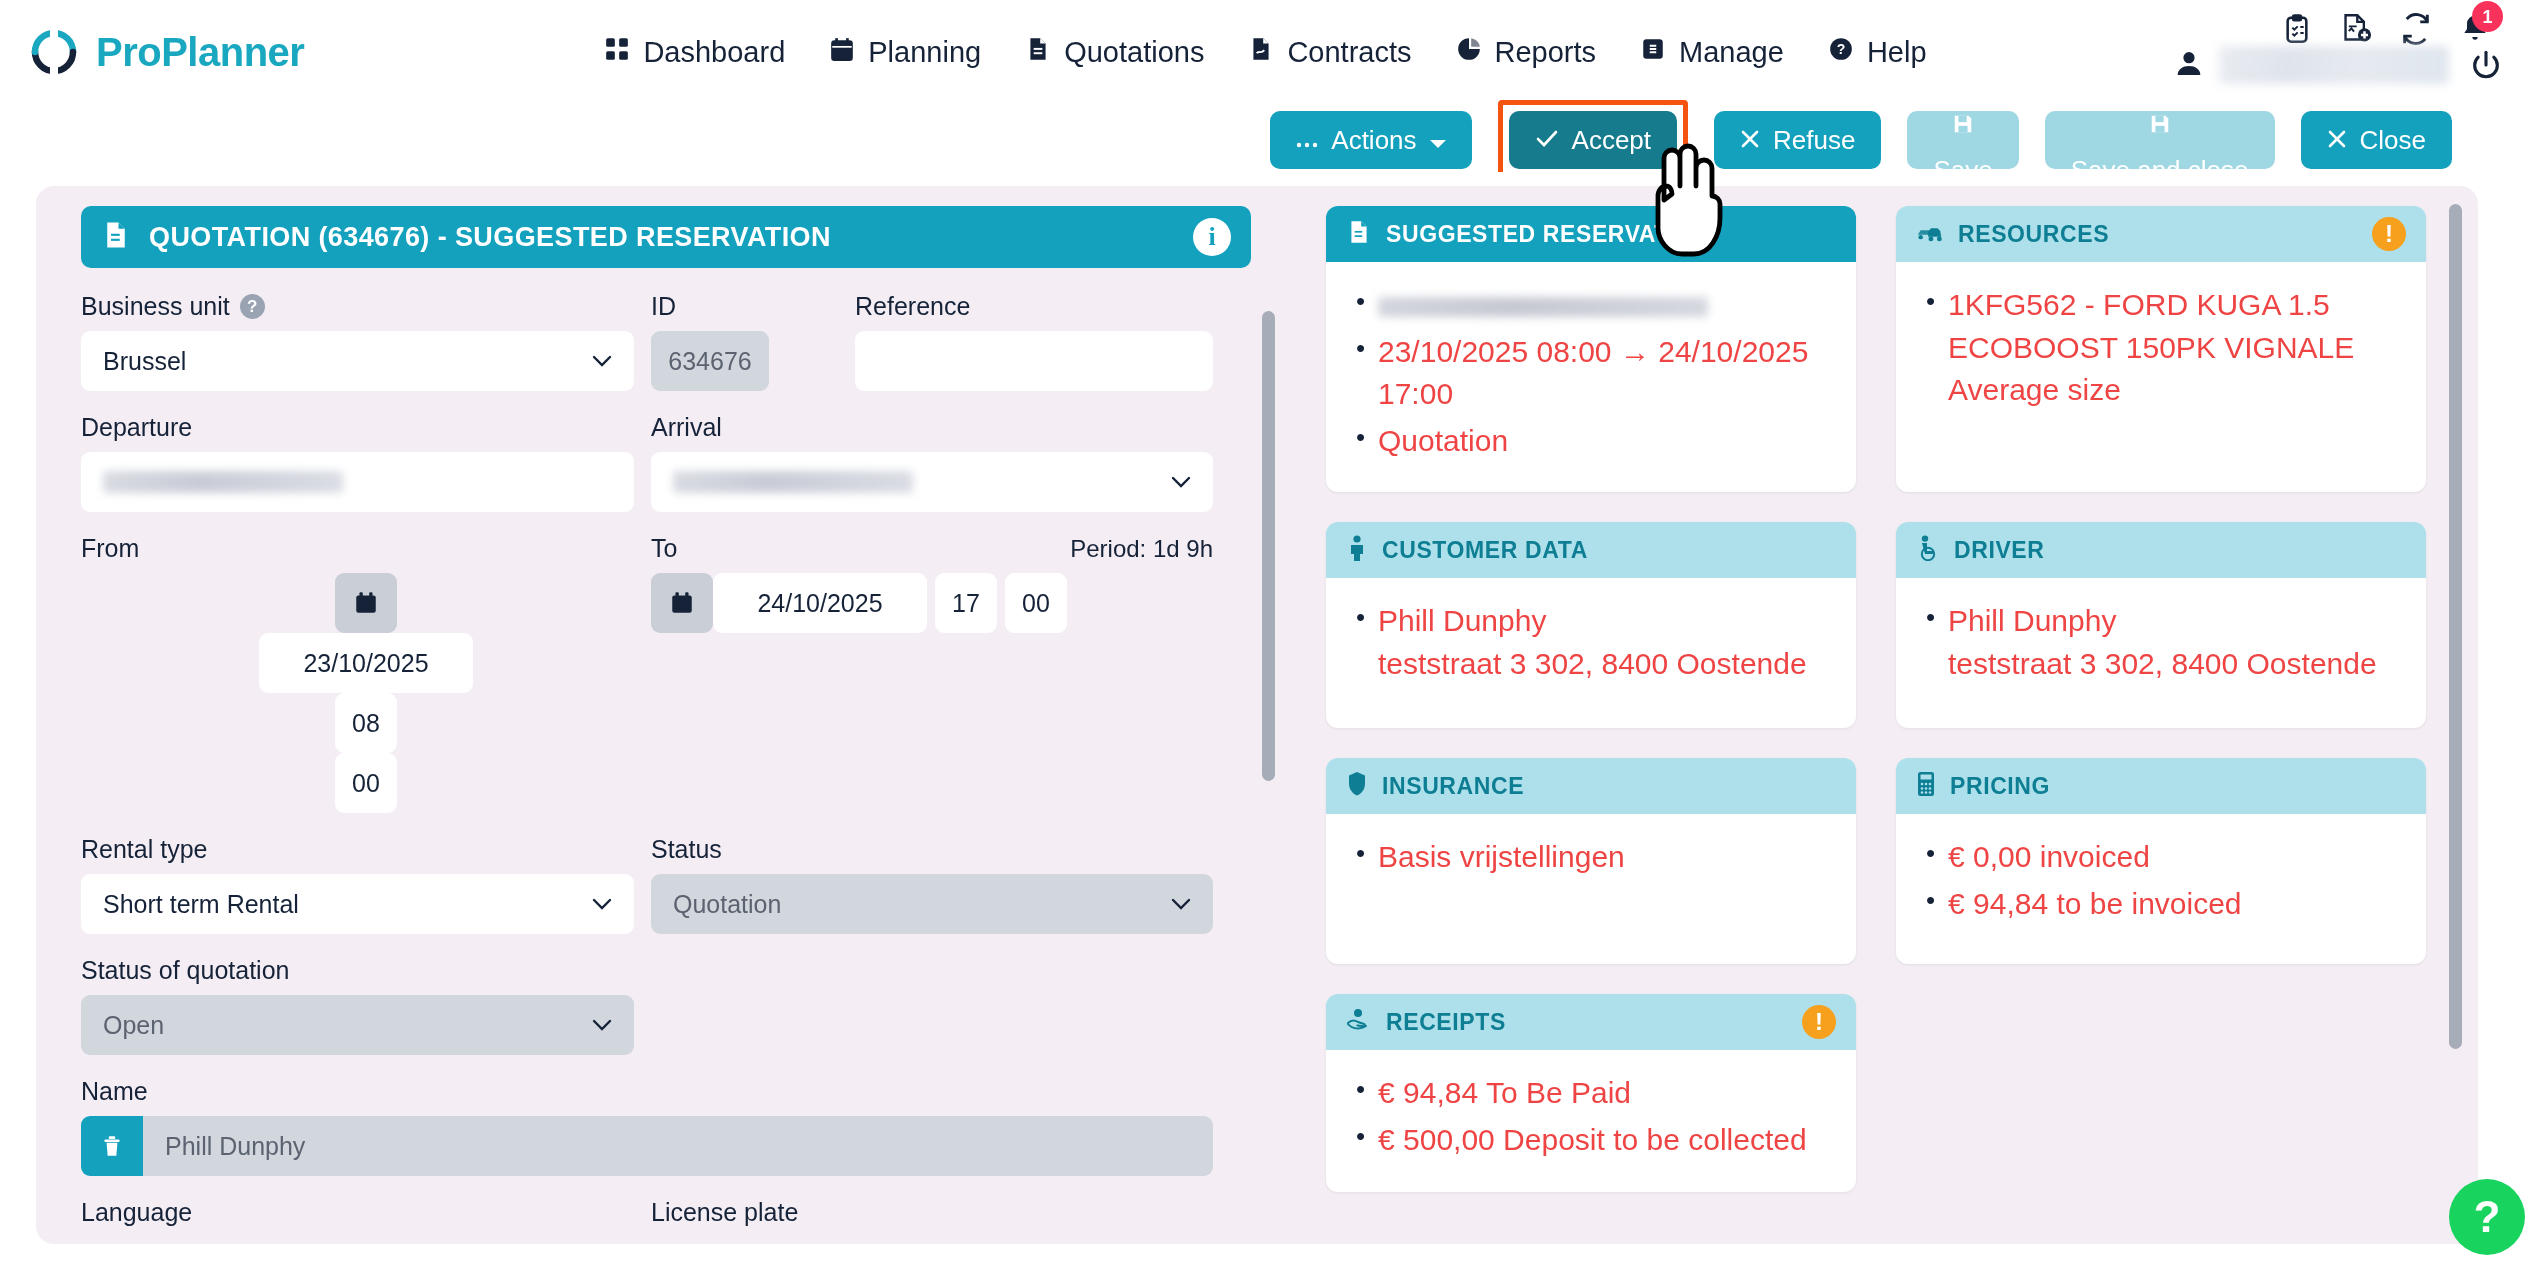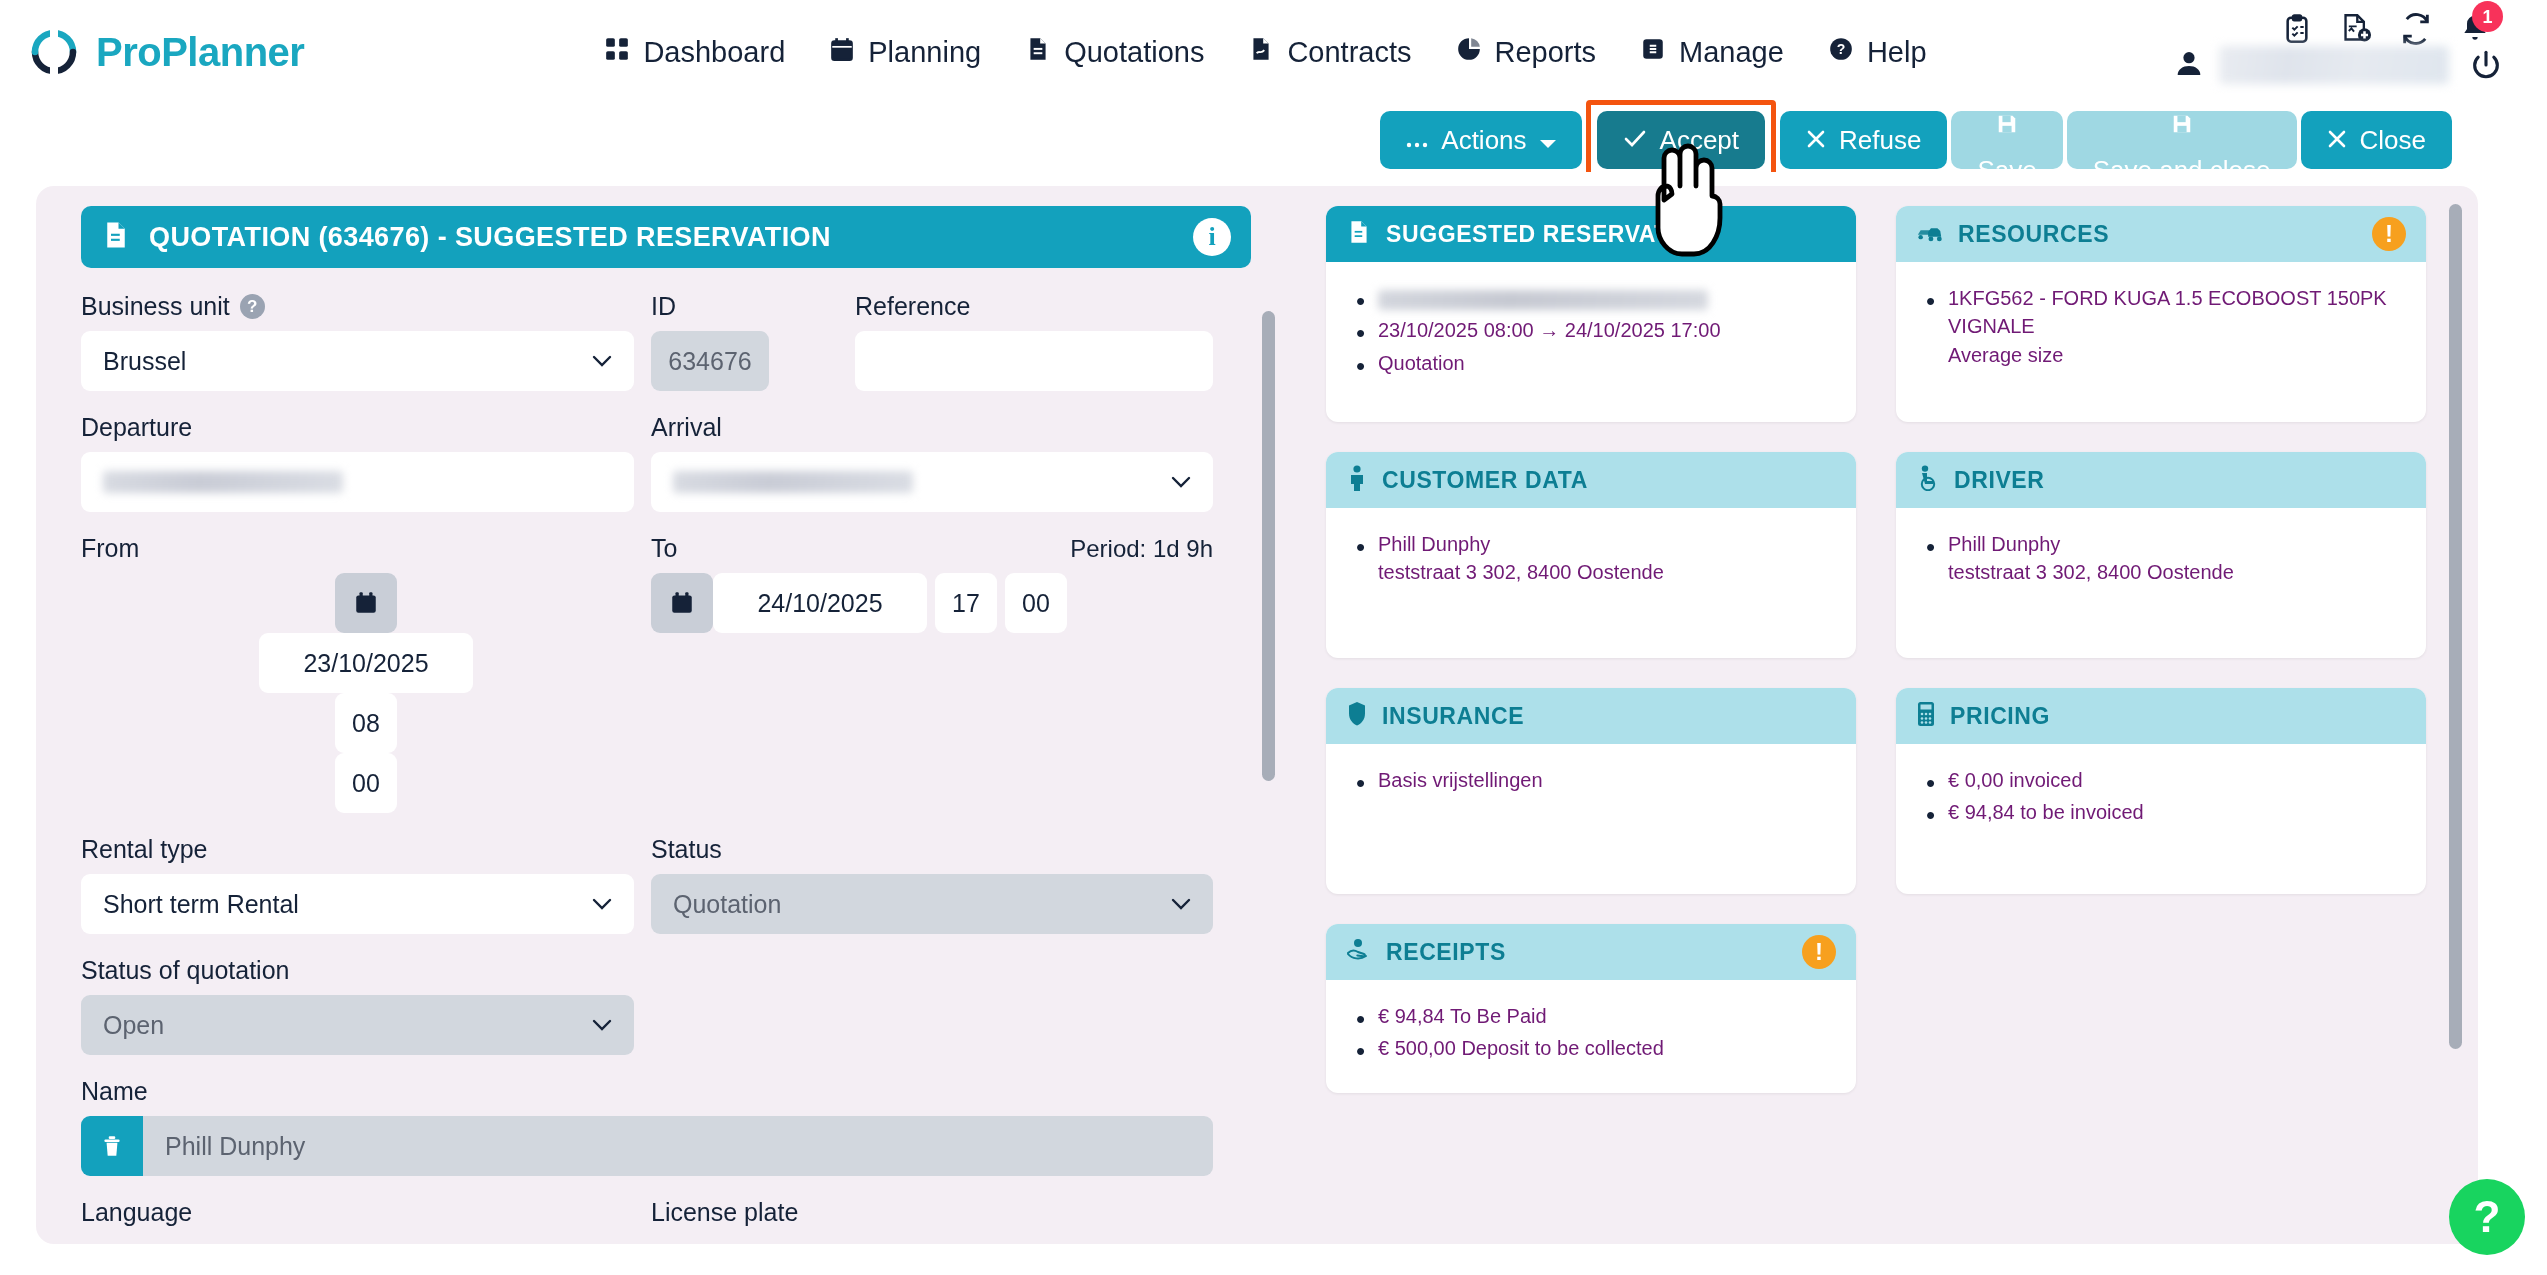--- a/index.html
+++ b/index.html
@@ -60,21 +60,21 @@
     background: linear-gradient(100deg,#e9ecf1,#dfe4ec 30%,#e6eaf0 60%,#dfe6ee);
     filter: blur(5px);
   }
   .power-btn { cursor: pointer; line-height: 0; margin-left: 6px; }
 
   
   .toolbar {
     position: absolute; top: 108px; left: 0;
     width: 2547px; height: 64px;
     display: flex; justify-content: flex-end; align-items: center;
-    gap: 4px; padding-right: 95px;
+    gap: 26px; padding-right: 95px;
   }
   .btn {
     height: 58px; border-radius: 10px; border: none;
     color: #ffffff; font-size: 26px; font-family: "Liberation Sans", sans-serif;
     display: flex; align-items: center; gap: 13px;
     padding: 0 26px; cursor: pointer; white-space: nowrap;
   }
   .btn-teal { background: #13a1bd; }
   .btn-teal-dark { background: #177b8e; }
   .btn-disabled { background: #9fd8e3; cursor: default; color:#ffffff;flex-direction:column; }
@@ -225,21 +225,21 @@
     width: 34px; height: 34px; border-radius: 50%;
     background: #f7a01e; color: #fff; font-size: 24px;
     font-weight: bold; display: flex; align-items: center;
     justify-content: center; cursor: pointer;
   }
   .card-body {
     padding: 22px 26px 26px 26px; min-height: 94px;
   }
   .card-body ul { list-style: none; }
   .card-body li {
-    font-size: 20px; color: #701a75; line-height: 1.42;
+    font-size: 30px; color: #ef4444; line-height: 1.42;
     position: relative; padding-left: 26px; margin-bottom: 4px;
   }
   .card-body li::before {
     content: "•"; position: absolute; left: 4px; top: -1px;
     font-size: 26px; color: #152238;
   }
   .li-blur {
     display: inline-block; width: 330px; height: 20px;
     border-radius: 4px;
     background: linear-gradient(100deg,#d3d6dd,#c6c9d2 40%,#d5d8df);

